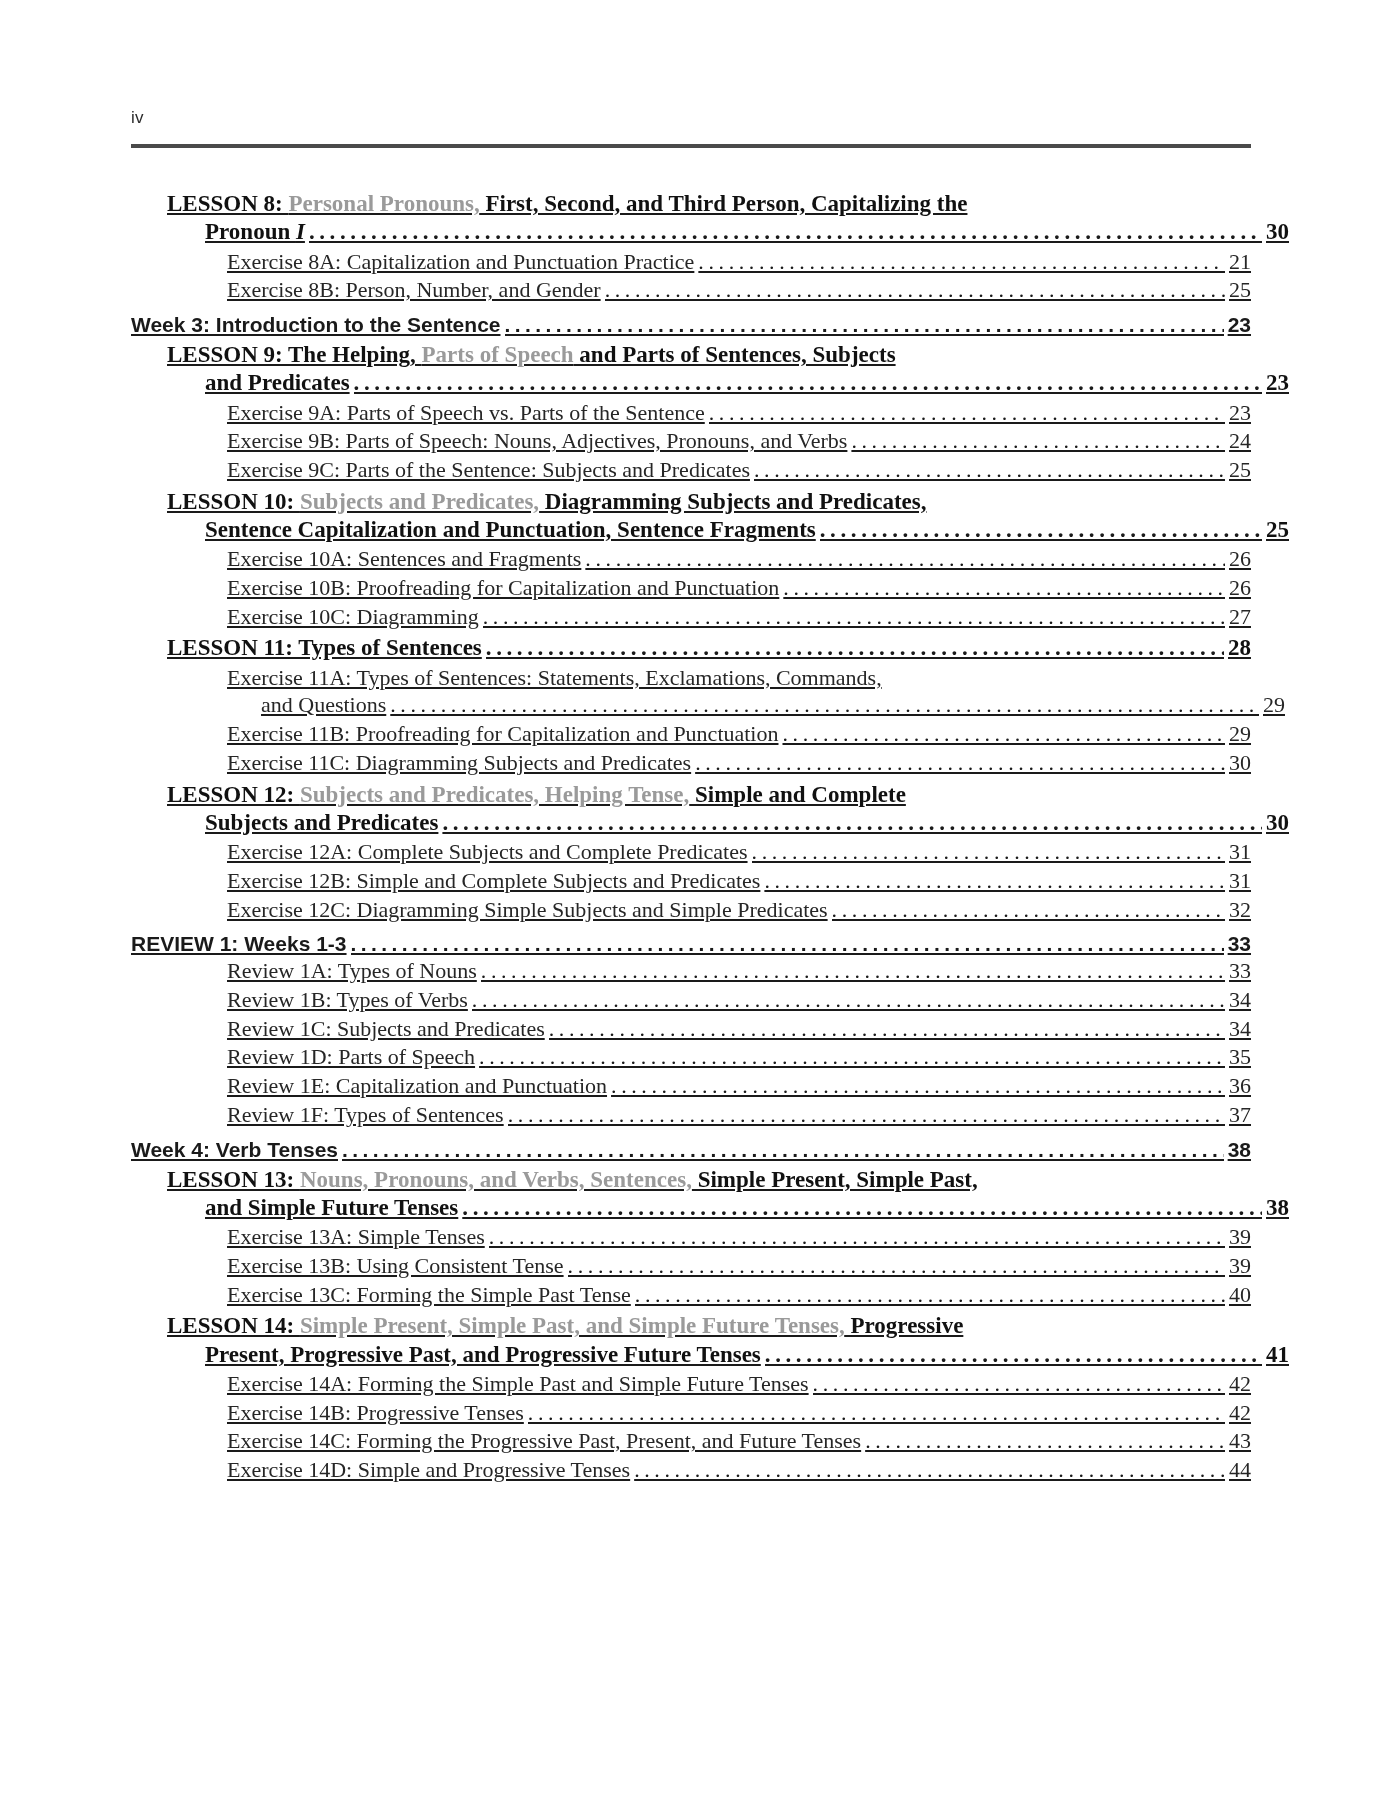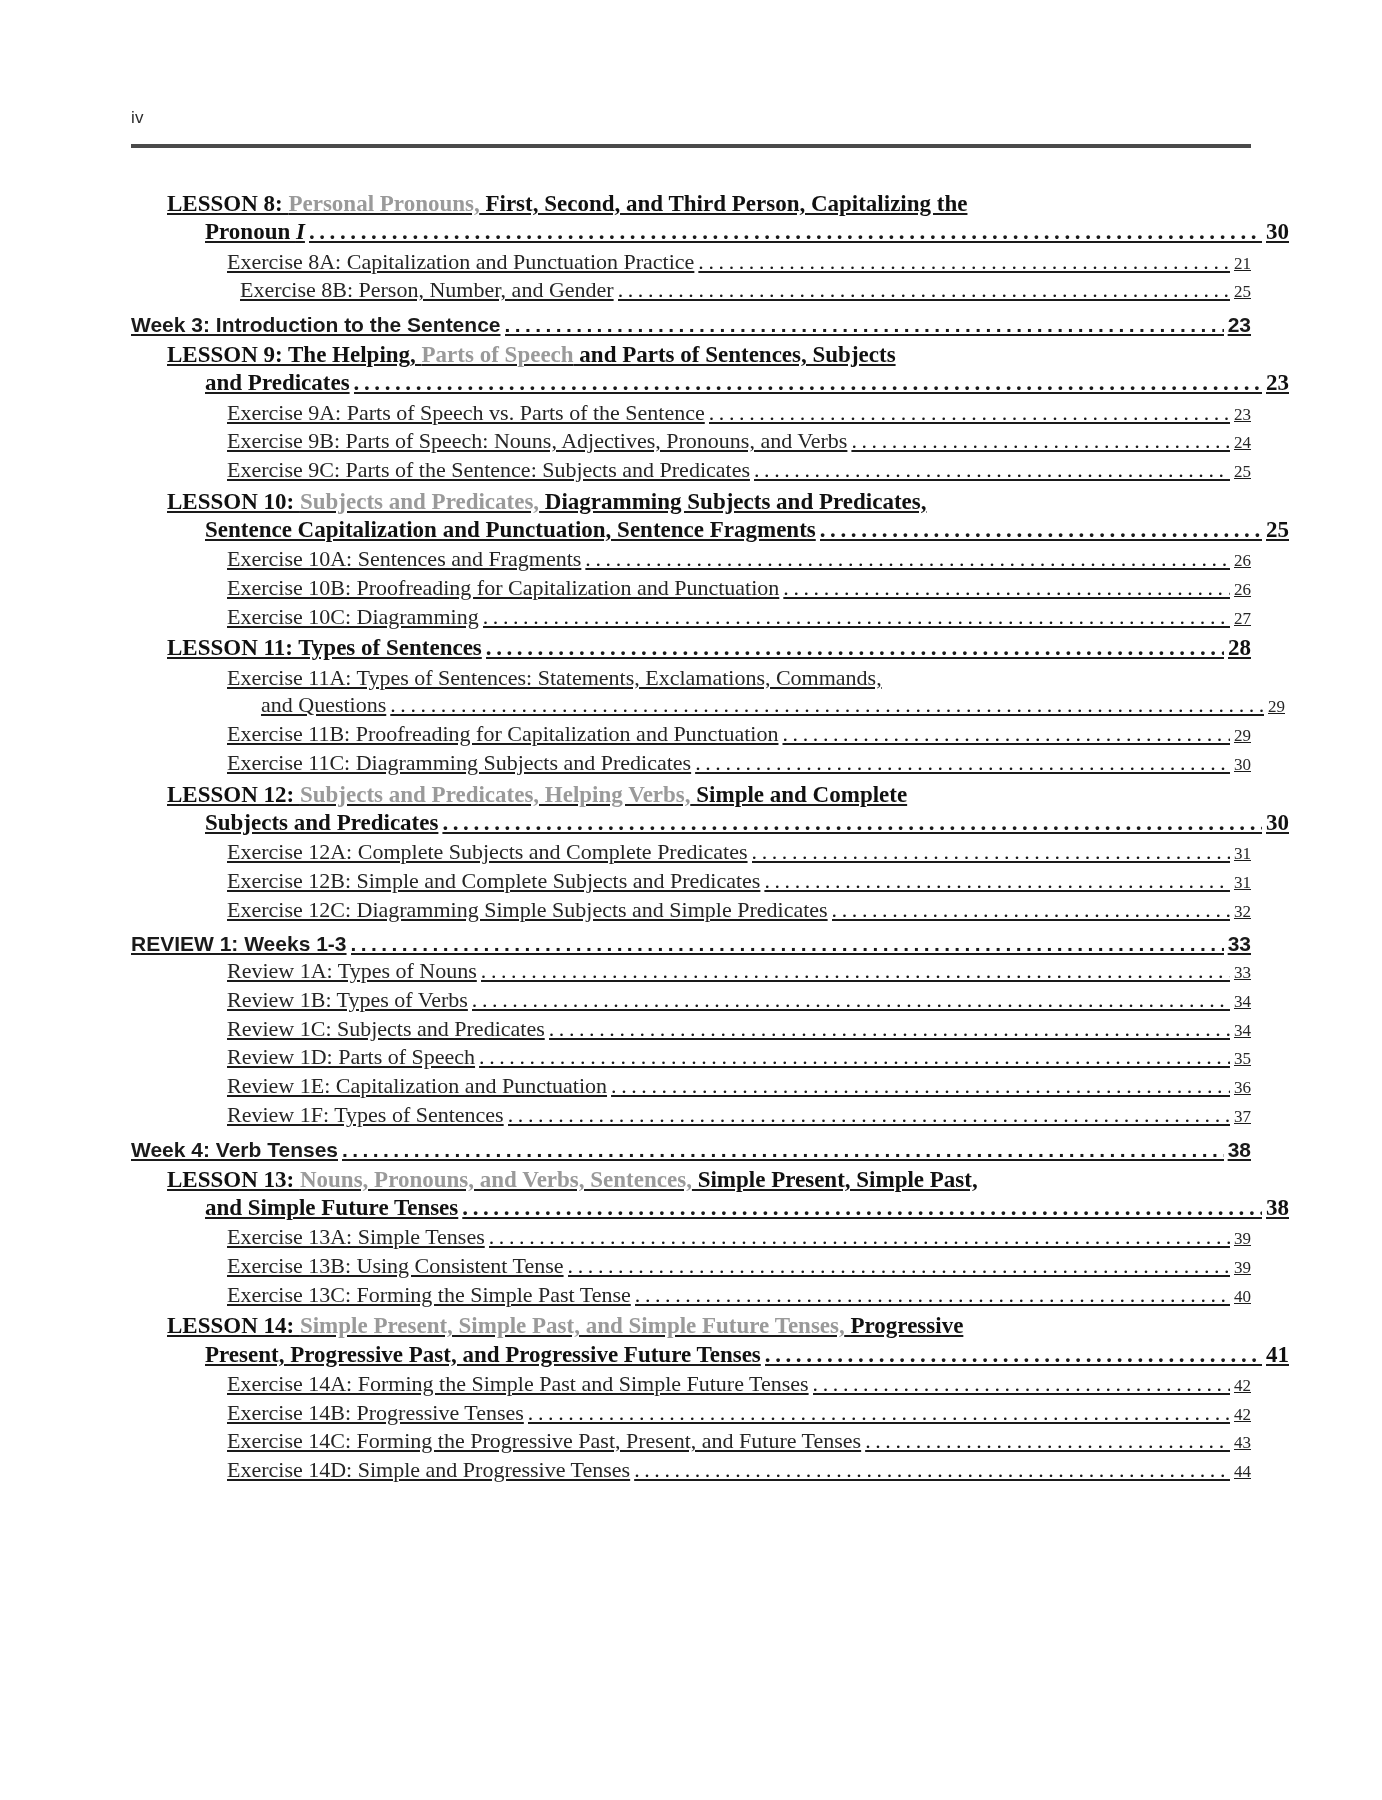--- a/index.html
+++ b/index.html
@@ -114,21 +114,21 @@
     font-size: 22px;
     color: #262626;
     padding-left: 96px;
     margin-top: 1px;
     margin-bottom: 1px;
     line-height: 1.26;
   }
   .ex .cont {
     padding-left: 34px;
   }
-  .ex .num { font-weight: normal; font-size: 17px; }
+  .ex .num { font-weight: normal; font-size: 22px; }
   .ex .leader { letter-spacing: 4.6px; }
 
   .italic { font-style: italic; }
 
   
   .lineflex {
     display: flex;
     align-items: baseline;
     width: 100%;
   }
@@ -156,21 +156,21 @@
       </div>
       <div class="ex">
         <div class="lineflex">
           <span class="txt" style="white-space: nowrap;"><span>Exercise 8A: Capitalization and Punctuation Practice</span></span>
           <span class="leader">........................................................................................................................................................................................................</span>
           <span class="num">21</span>
         </div>
       </div>
       <div class="ex">
         <div class="lineflex">
-          <span class="txt" style="white-space: nowrap; margin-left: 13px;"><span>Exercise 8B: Person, Number, and Gender</span></span>
+          <span class="txt" style="white-space: nowrap;"><span>Exercise 8B: Person, Number, and Gender</span></span>
           <span class="leader">........................................................................................................................................................................................................</span>
           <span class="num">25</span>
         </div>
       </div>
       <div class="week">
         <div class="lineflex">
           <span class="txt" style="white-space: nowrap;"><span>Week 3: Introduction to the Sentence</span></span>
           <span class="leader">........................................................................................................................................................................................................</span>
           <span class="num">23</span>
         </div>
@@ -256,21 +256,21 @@
         </div>
       </div>
       <div class="ex">
         <div class="lineflex">
           <span class="txt" style="white-space: nowrap;"><span>Exercise 11C: Diagramming Subjects and Predicates</span></span>
           <span class="leader">........................................................................................................................................................................................................</span>
           <span class="num">30</span>
         </div>
       </div>
       <div class="lesson">
-        <div class="lineplain"><span>LESSON 12: </span><span class="gray">Subjects and Predicates, Helping Verbs,</span><span> Simple and Complete</span></div>
+        <div class="lineplain"><span>LESSON 12: </span><span class="gray">Subjects and Predicates, Helping Tense,</span><span> Simple and Complete</span></div>
         <div class="lineflex cont">
           <span class="txt" style="white-space: nowrap;"><span>Subjects and Predicates</span></span>
           <span class="leader">........................................................................................................................................................................................................</span>
           <span class="num">30</span>
         </div>
       </div>
       <div class="ex">
         <div class="lineflex">
           <span class="txt" style="white-space: nowrap;"><span>Exercise 12A: Complete Subjects and Complete Predicates</span></span>
           <span class="leader">........................................................................................................................................................................................................</span>

